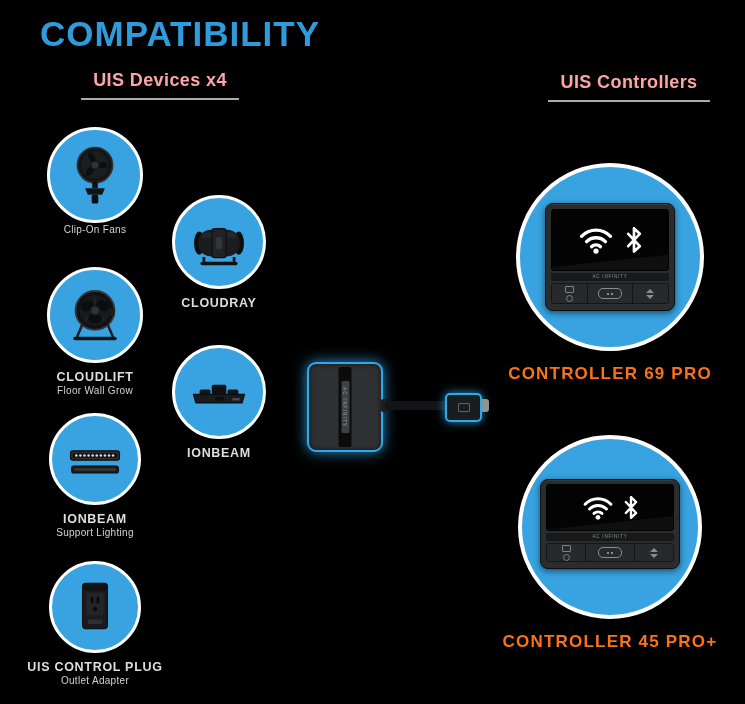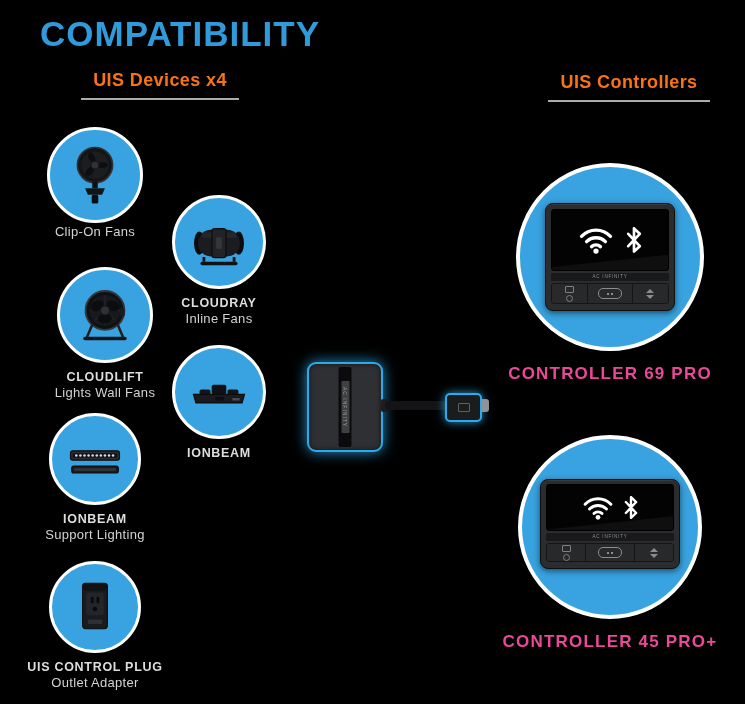--- a/index.html
+++ b/index.html
@@ -4,38 +4,38 @@
 <style>
   html,body { margin:0; padding:0; background:#000; }
   .stage {
     position:relative; width:745px; height:704px; background:#000000;
     font-family:"Liberation Sans", sans-serif; overflow:hidden;
   }
   .title {
     position:absolute; left:40px; top:14px;
     font-size:35px; font-weight:bold; letter-spacing:1px; color:#2F9BDA;
   }
-  .hdr { position:absolute; text-align:center; color:#f97316; font-size:18px; font-weight:bold; letter-spacing:.4px; }
+  .hdr { position:absolute; text-align:center; color:#fca5a5; font-size:18px; font-weight:bold; letter-spacing:.4px; }
   .hdr span { display:inline-block; padding:0 12px 7px; border-bottom:2px solid #A9ABAC; }
   #hdr-devices { left:35px; width:250px; top:70px; }
   #hdr-controllers { left:504px; width:250px; top:72px; }
 
   
   .dev { position:absolute; width:160px; text-align:center; }
   .circle {
     margin:0 auto; border-radius:50%; background:#38A3E0; border:3px solid #ffffff;
     display:flex; align-items:center; justify-content:center;
   }
   .d90 { width:90px; height:90px; }
   .d88 { width:88px; height:88px; }
   .d86 { width:86px; height:86px; }
   .dev-name { margin-top:7px; font-size:12.5px; font-weight:bold; color:#DEDEDE; letter-spacing:.7px; }
-  .dev-sub  { font-size:13px; color:#D2D3D4; margin-top:1px; letter-spacing:.3px; }
+  .dev-sub  { font-size:10px; color:#D2D3D4; margin-top:1px; letter-spacing:.3px; }
   #dev-cloudray  { left:15px;  top:127px; }
-  #dev-cloudlift { left:25px;  top:267px; }
+  #dev-cloudlift { left:15px;  top:267px; }
   #dev-ionbeam   { left:15px;  top:413px; }
   #dev-plug      { left:15px;  top:561px; }
   #dev-cloudline { left:139px; top:195px; }
   #dev-ionframe  { left:139px; top:345px; }
   #dev-cloudforge{ left:139px; top:493px; }
 
   
   .hub-wrap { position:absolute; left:305px; top:358px; width:190px; height:95px; }
   .hub-box {
     position:absolute; left:2px; top:4px; width:72px; height:86px;
@@ -61,21 +61,21 @@
   .hub-plug-mark { width:10px; height:7px; border:1px solid #5d6064; border-radius:1px; }
   .hub-tip { position:absolute; left:177px; top:41px; width:7px; height:13px; background:#8f9296; border-radius:0 3px 3px 0; }
 
   
   .ctl { position:absolute; width:220px; text-align:center; }
   #ctl-pro     { left:500px; top:163px; }
   #ctl-proplus { left:500px; top:435px; }
   .ctl-circle { margin:0 auto; border-radius:50%; background:#38A3E0; border:4px solid #ffffff; position:relative; }
   .pro-size     { width:180px; height:180px; }
   .proplus-size { width:176px; height:176px; }
-  .ctl-name { margin-top:13px; font-size:17px; font-weight:bold; letter-spacing:1.2px; color:#ec4899; }
+  .ctl-name { margin-top:13px; font-size:17px; font-weight:bold; letter-spacing:1.2px; color:#f97316; }
 
   .ctl-dev {
     position:absolute; left:50%; transform:translateX(-50%);
     background:#2b2c2e; border:1px solid #0f0f10; border-radius:8px;
     box-shadow:0 2px 6px rgba(0,0,0,.55), inset 0 1px 0 rgba(255,255,255,.07);
     text-align:left;
   }
   .pro .ctl-dev     { top:36px; width:118px; height:96px; padding:5px; }
   .proplus .ctl-dev { top:40px; width:128px; height:80px; padding:4px 5px; }
 
@@ -145,21 +145,21 @@
         <ellipse cx="21" cy="18" rx="6" ry="4.5" fill="#0c0d0e" transform="rotate(-25 21 18)"></ellipse>
         <ellipse cx="35" cy="18" rx="6" ry="4.5" fill="#0c0d0e" transform="rotate(25 35 18)"></ellipse>
         <ellipse cx="28" cy="29" rx="6" ry="4.5" fill="#0c0d0e"></ellipse>
         <circle cx="28" cy="22" r="4" fill="#2e3135" stroke="#141518"></circle>
         <rect x="41" y="20" width="4" height="7" rx="1" fill="#1a1c1f"></rect>
         <path d="M17 34 L12 46 M39 34 L44 46" stroke="#1e2023" stroke-width="2.2"></path>
         <rect x="9" y="45" width="38" height="3" rx="1.5" fill="#141518"></rect>
       </svg>
     </div>
     <div class="dev-name">CLOUDLIFT</div>
-    <div class="dev-sub">Lights Wall Fans</div>
+    <div class="dev-sub">Floor Wall Grow</div>
   </div>
 
   <div class="dev" id="dev-plug">
     <div class="circle d86">
       <svg width="58" height="60" viewBox="0 0 56 58">
         <rect x="16" y="6" width="24" height="44" rx="3" fill="#1a1b1e" stroke="#0a0a0b"></rect>
         <rect x="16" y="6" width="24" height="7" rx="3" fill="#111214"></rect>
         <rect x="19.5" y="15" width="17" height="22" rx="2" fill="#232528"></rect>
         <rect x="24" y="19" width="2.6" height="6.5" rx="1" fill="#0a0a0b"></rect>
         <rect x="29.5" y="19" width="2.6" height="6.5" rx="1" fill="#0a0a0b"></rect>
@@ -203,21 +203,20 @@
         <ellipse cx="45" cy="26" rx="4.5" ry="10" fill="#0b0c0d"></ellipse>
         <rect x="10" y="14.5" width="36" height="23" rx="11" fill="#1a1c1f"></rect>
         <rect x="13" y="16.5" width="30" height="5" rx="2.5" fill="#24262a"></rect>
         <rect x="22" y="13.5" width="12" height="25" rx="2" fill="#212327" stroke="#0d0e0f"></rect>
         <rect x="25.5" y="21" width="5" height="10" rx="1" fill="#33363b"></rect>
         <path d="M15 38 v4 M41 38 v4" stroke="#101113" stroke-width="2.4"></path>
         <rect x="12" y="42" width="32" height="3" rx="1.5" fill="#101113"></rect>
       </svg>
     </div>
     <div class="dev-name">CLOUDRAY</div>
-    <div class="dev-sub">Inline Fans</div>
   </div>
 
   <div class="dev" id="dev-ionframe">
     <div class="circle d88">
       <svg width="68" height="56" viewBox="0 0 56 46">
         <rect x="12" y="21" width="9" height="5" rx="1.5" fill="#131417"></rect>
         <rect x="35" y="21" width="9" height="5" rx="1.5" fill="#131417"></rect>
         <rect x="22" y="17" width="12" height="8" rx="1.5" fill="#101114"></rect>
         <path d="M7 25 H49 L47 32 H9 Z" fill="#191b1e" stroke="#0b0c0d"></path>
         <rect x="25" y="27" width="7" height="3" rx="1" fill="#0c0d0f"></rect>

